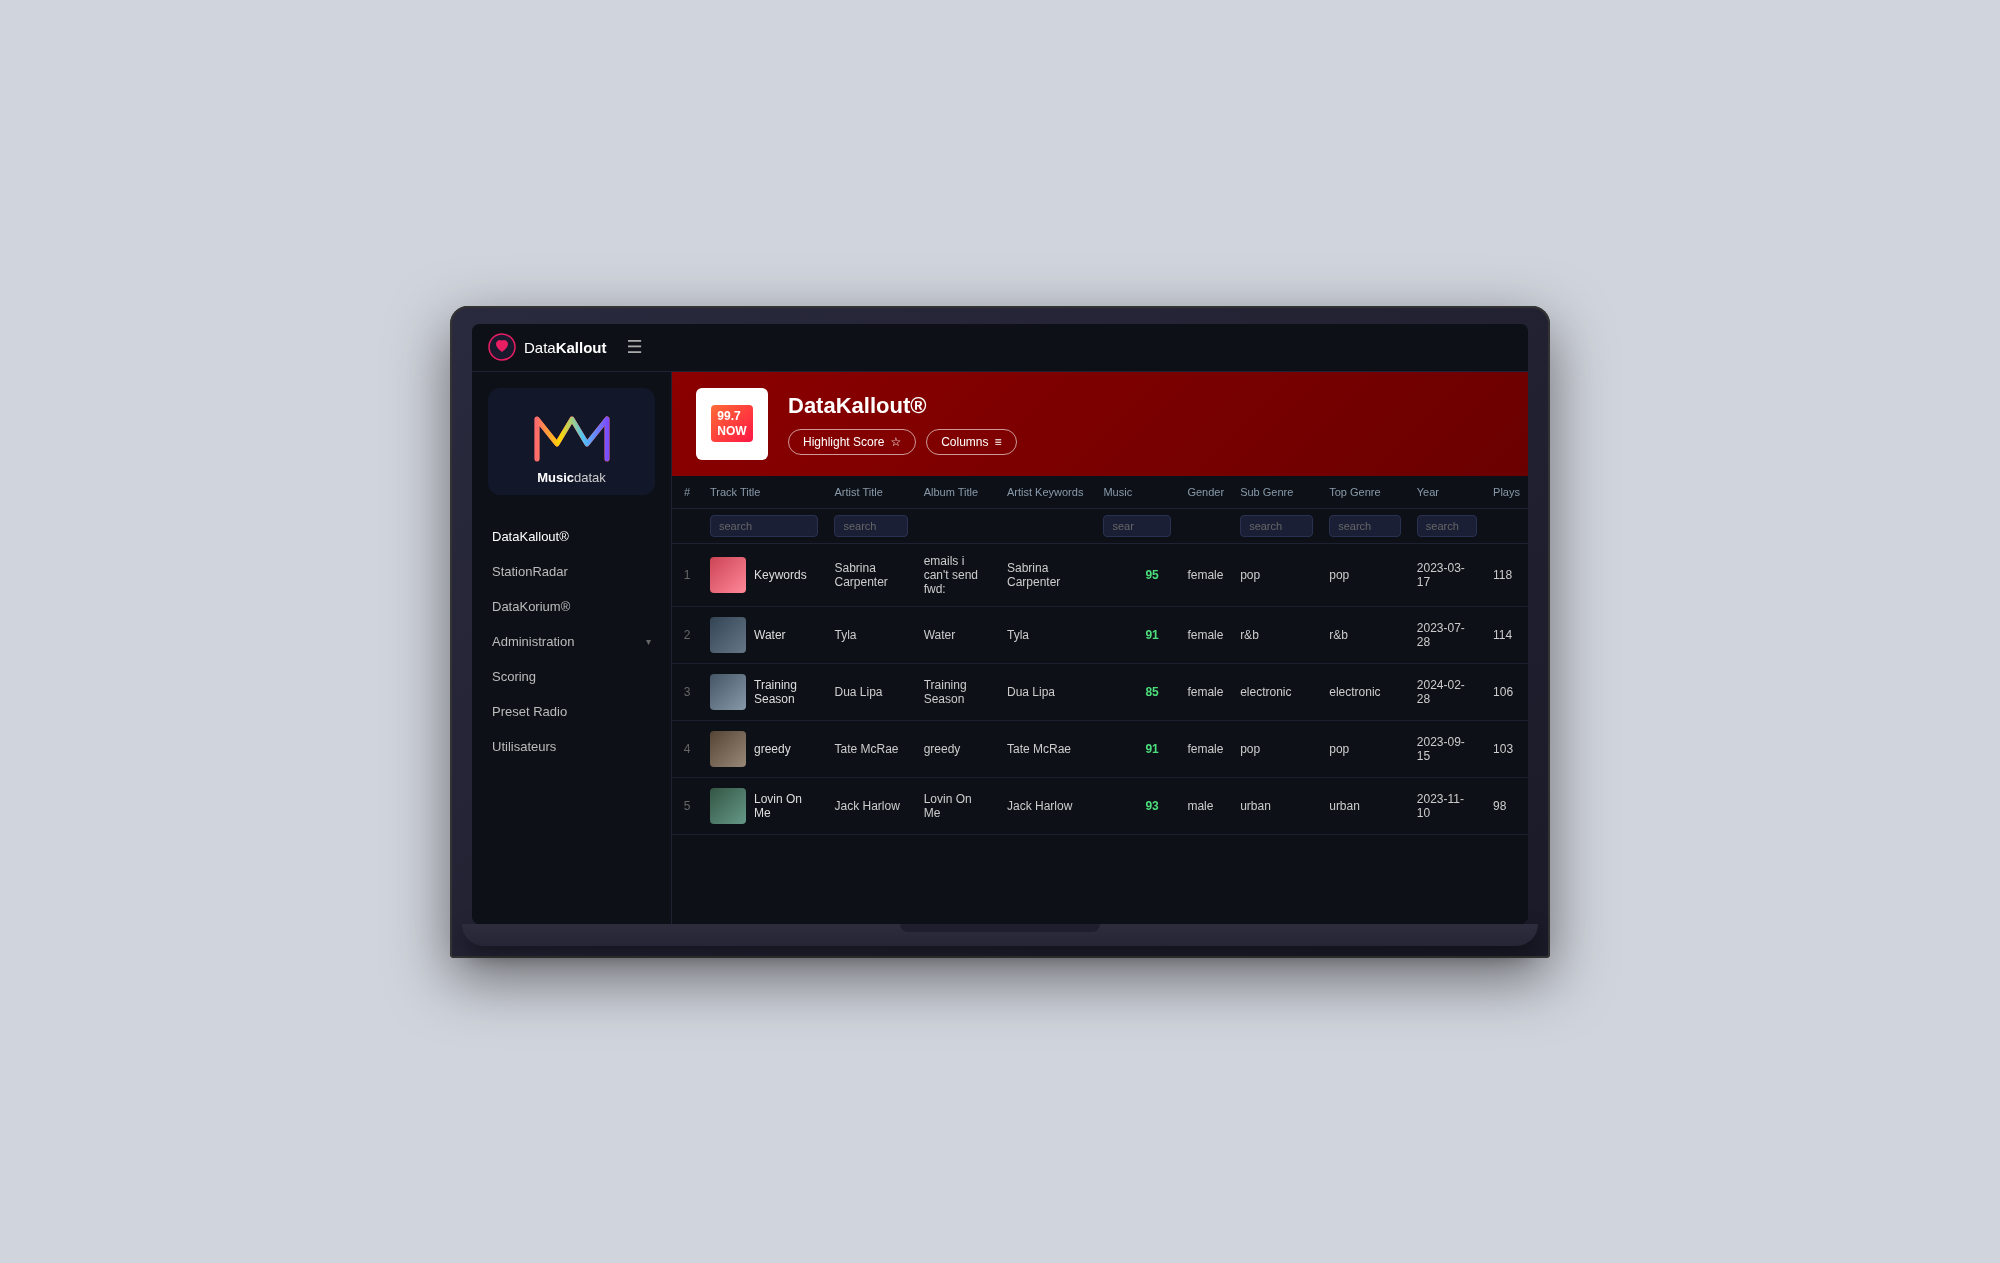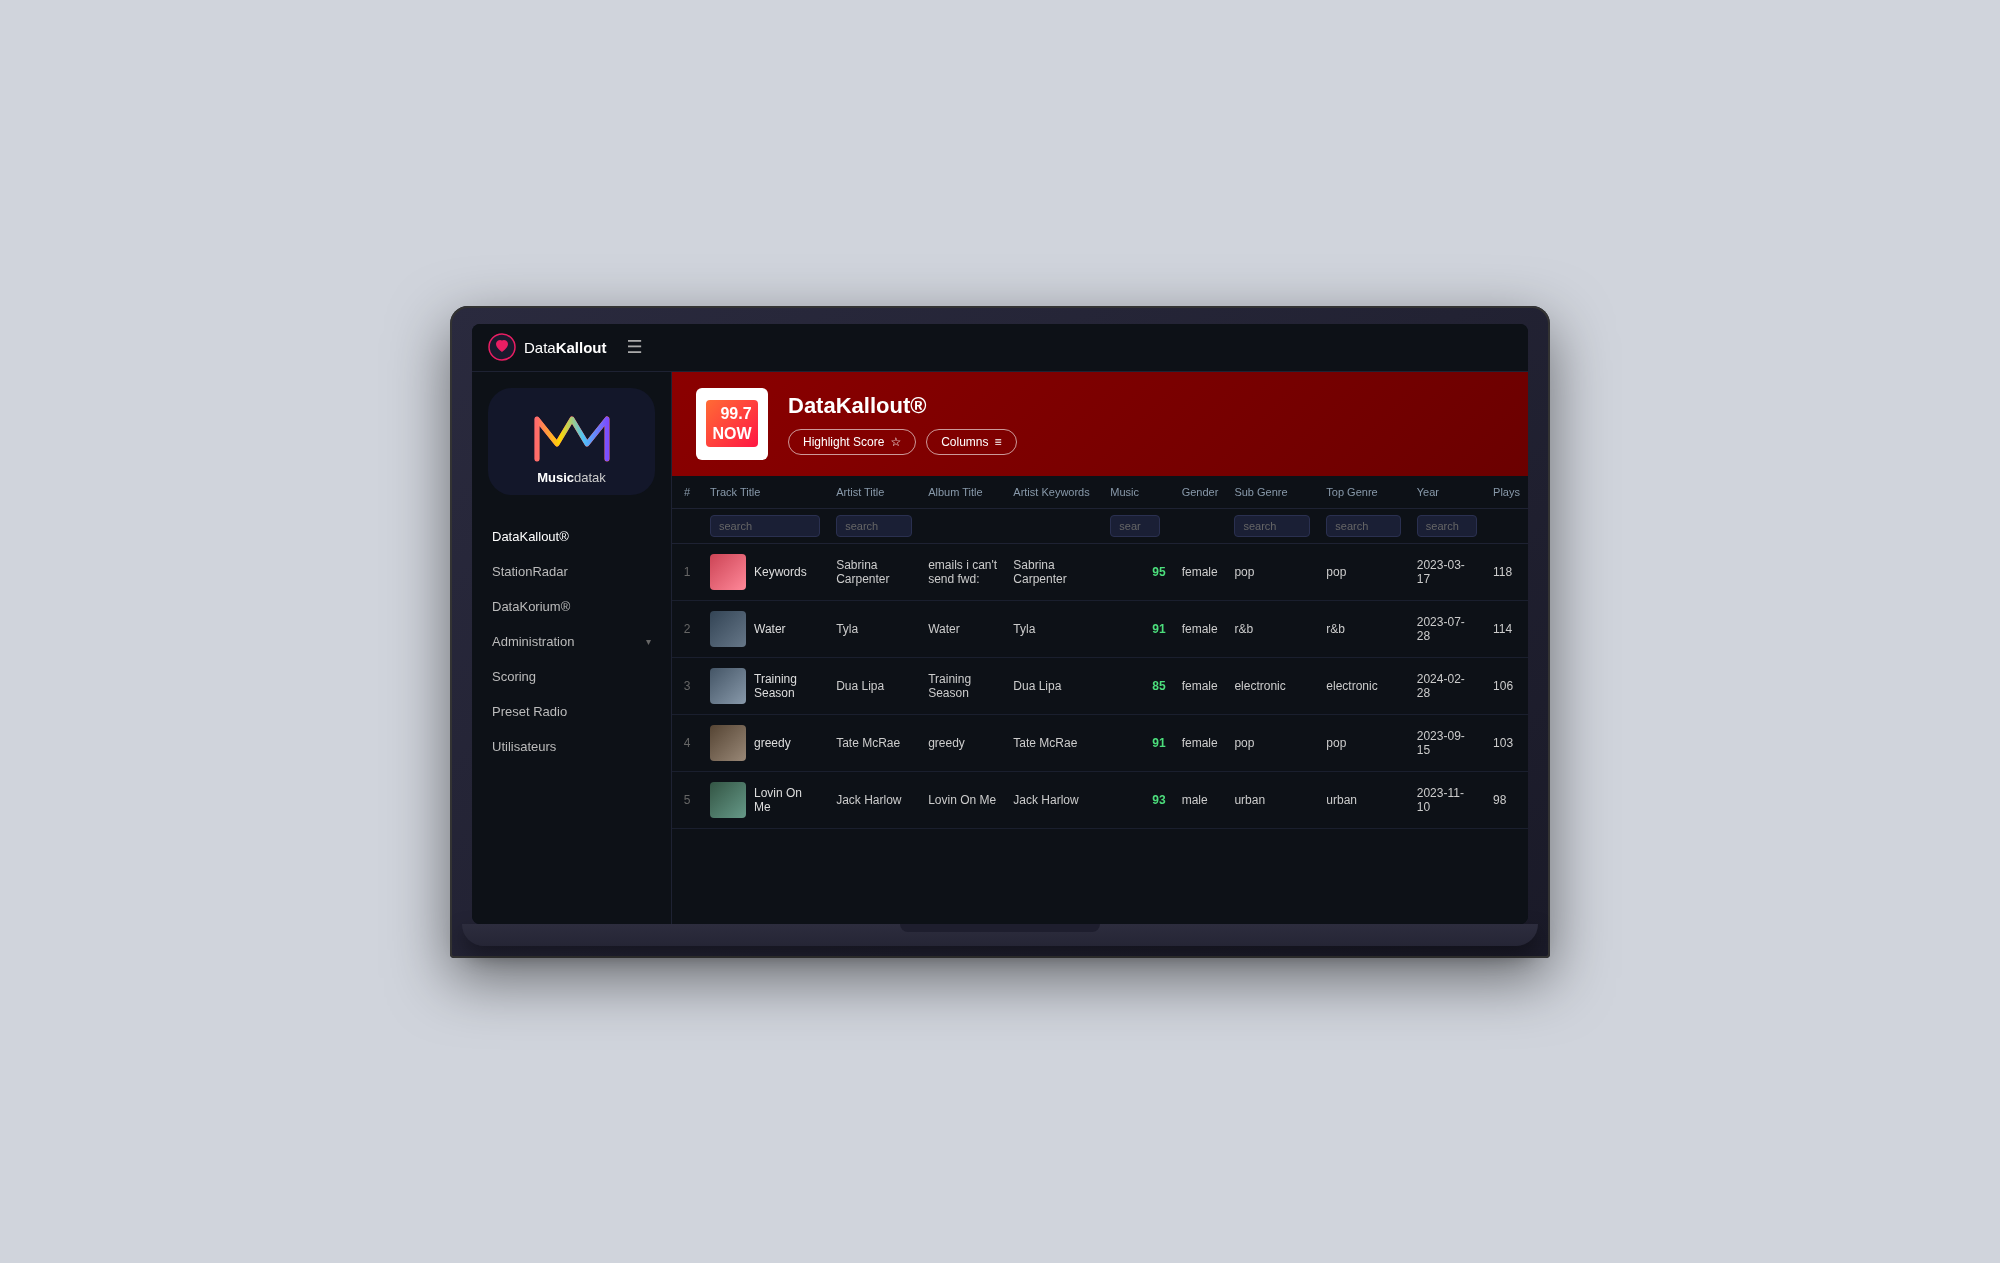--- a/index.html
+++ b/index.html
@@ -116,21 +116,21 @@
       overflow-y: auto;
     }
 
     .sidebar-logo-area {
       padding: 16px;
       text-align: center;
     }
 
     .sidebar-logo-box {
       background: #13172a;
-      border-radius: 24px;
+      border-radius: 12px;
       padding: 16px 12px 10px;
       display: flex;
       flex-direction: column;
       align-items: center;
     }
 
     .m-logo-svg {
       width: 80px;
       height: 60px;
     }
@@ -339,24 +339,24 @@
     .thumb-2 { background: linear-gradient(135deg, #345, #678); }
     .thumb-3 { background: linear-gradient(135deg, #456, #89a); }
     .thumb-4 { background: linear-gradient(135deg, #543, #987); }
     .thumb-5 { background: linear-gradient(135deg, #354, #698); }
 
     
     .now-logo {
       background: linear-gradient(135deg, #ff6b35, #ff1744);
       color: white;
       font-weight: 900;
-      font-size: 16px;
+      font-size: 12px;
       border-radius: 4px;
       padding: 4px 6px;
-      text-align: right;
+      text-align: left;
       line-height: 1.2;
     }
   </style>
 </head>
 <body>
 
 <div class="laptop-outer">
   <div class="laptop-screen-bezel">
     <div class="laptop-screen">
       <div class="app">
@@ -466,21 +466,21 @@
                     <td></td>
                     <td>
                       <input class="search-input" type="text" placeholder="search" style="">
                     </td>
                     <td>
                       <input class="search-input" type="text" placeholder="search" style="">
                     </td>
                     <td></td>
                     <td></td>
                     <td>
-                      <input class="search-input" type="text" placeholder="sear" style="width: 50px;">
+                      <input class="search-input" type="text" placeholder="sear" style="width: 68px;">
                     </td>
                     <td></td>
                     <td>
                       <input class="search-input" type="text" placeholder="search" style="">
                     </td>
                     <td>
                       <input class="search-input" type="text" placeholder="search" style="">
                     </td>
                     <td>
                       <input class="search-input" type="text" placeholder="search" style="width: 60px;">

